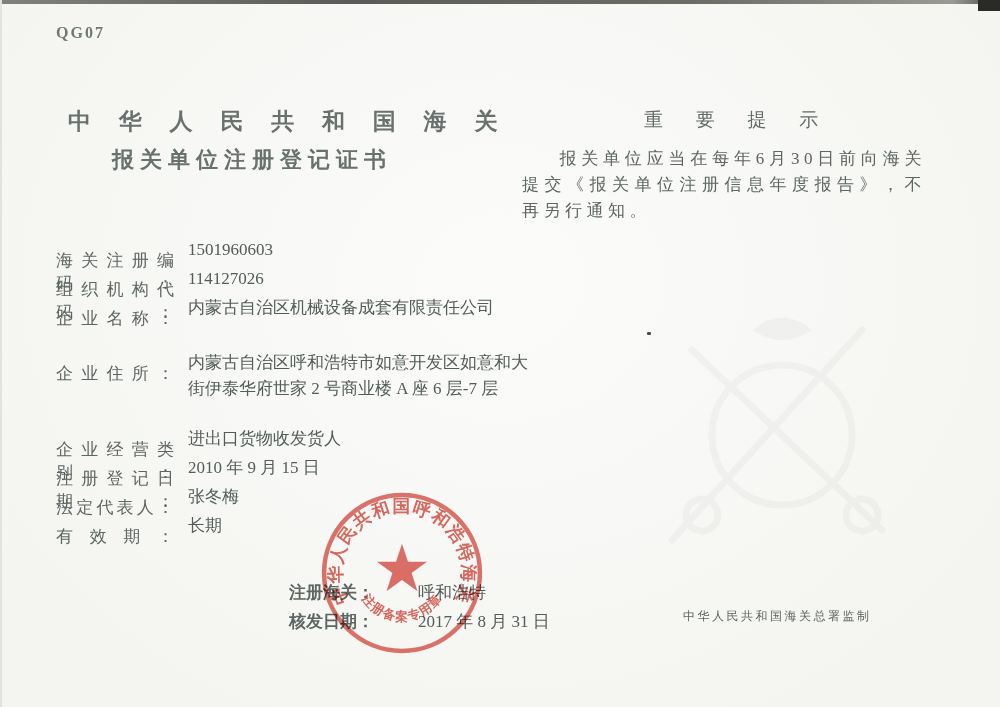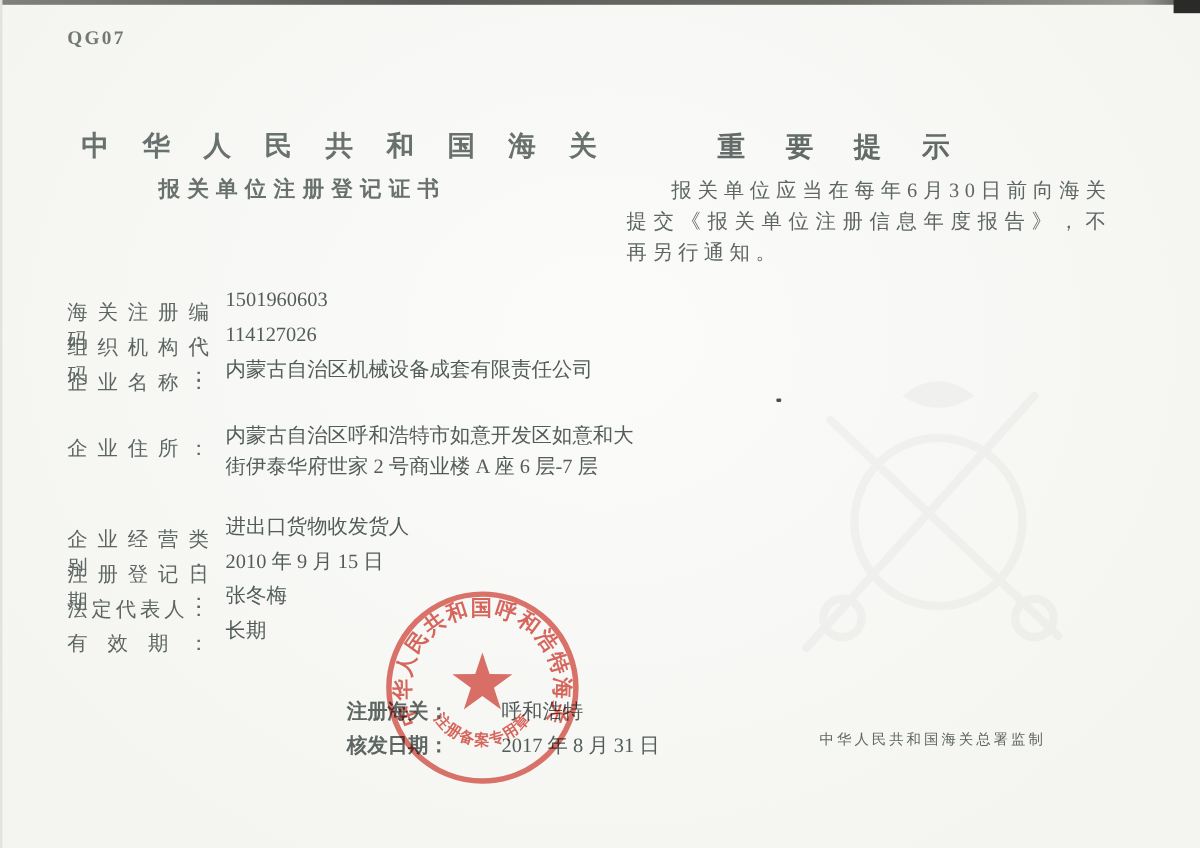--- a/index.html
+++ b/index.html
@@ -41,21 +41,21 @@
     color: #707976; font-weight: 600;
   }
   
   .title-line1 {
     position: absolute; left: 66px; top: 106px; width: 368px;
     text-align: center; font-size: 23px; font-weight: 600;
     letter-spacing: 7px; color: #68716e; white-space: nowrap; font-family: Liberation Mono, monospace;
   }
   .title-line2 {
     position: absolute; left: 66px; top: 145px; width: 368px;
-    text-align: center; font-size: 18px; font-weight: 600;
+    text-align: center; font-size: 22px; font-weight: 600;
     letter-spacing: 6px; color: #68716e; white-space: nowrap;
   }
   .field-row { position: absolute; left: 54px; font-size: 17px; }
   .field-label {
     display: inline-block; width: 118px;
     text-align: justify; text-align-last: justify;
     vertical-align: top; color: #5d6663; margin-top: 12px;
   }
   .field-value {
     display: inline-block; margin-left: 14px; width: 352px;
@@ -65,21 +65,21 @@
   .row-4 { top: 350px; } .row-5 { top: 426px; } .row-6 { top: 455px; }
   .row-7 { top: 484px; } .row-8 { top: 513px; }
   
   .reg-row { position: absolute; left: 287px; font-size: 17px; white-space: nowrap; }
   .reg-1 { top: 581px; } .reg-2 { top: 610px; }
   .reg-label { color: #5d6663; font-weight: bold; }
   .reg-value { color: #525c59; margin-left: 4px; padding-left: 40px; }
   
   .notice-title {
     position: absolute; left: 596px; top: 107px; width: 280px;
-    text-align: left; font-size: 23px; font-weight: 700;
+    text-align: center; font-size: 19px; font-weight: 400;
     letter-spacing: 14px; color: #626b68; white-space: nowrap;
   }
   .notice-body {
     position: absolute; left: 520px; top: 146px; width: 404px;
     font-size: 17px; line-height: 26px; letter-spacing: 4.5px;
     text-align: justify; text-indent: 2.2em; color: #5d6663;
   }
   .issuer-footer {
     position: absolute; left: 681px; top: 608px;
     font-size: 12px; letter-spacing: 2.5px; color: #5d6663;

